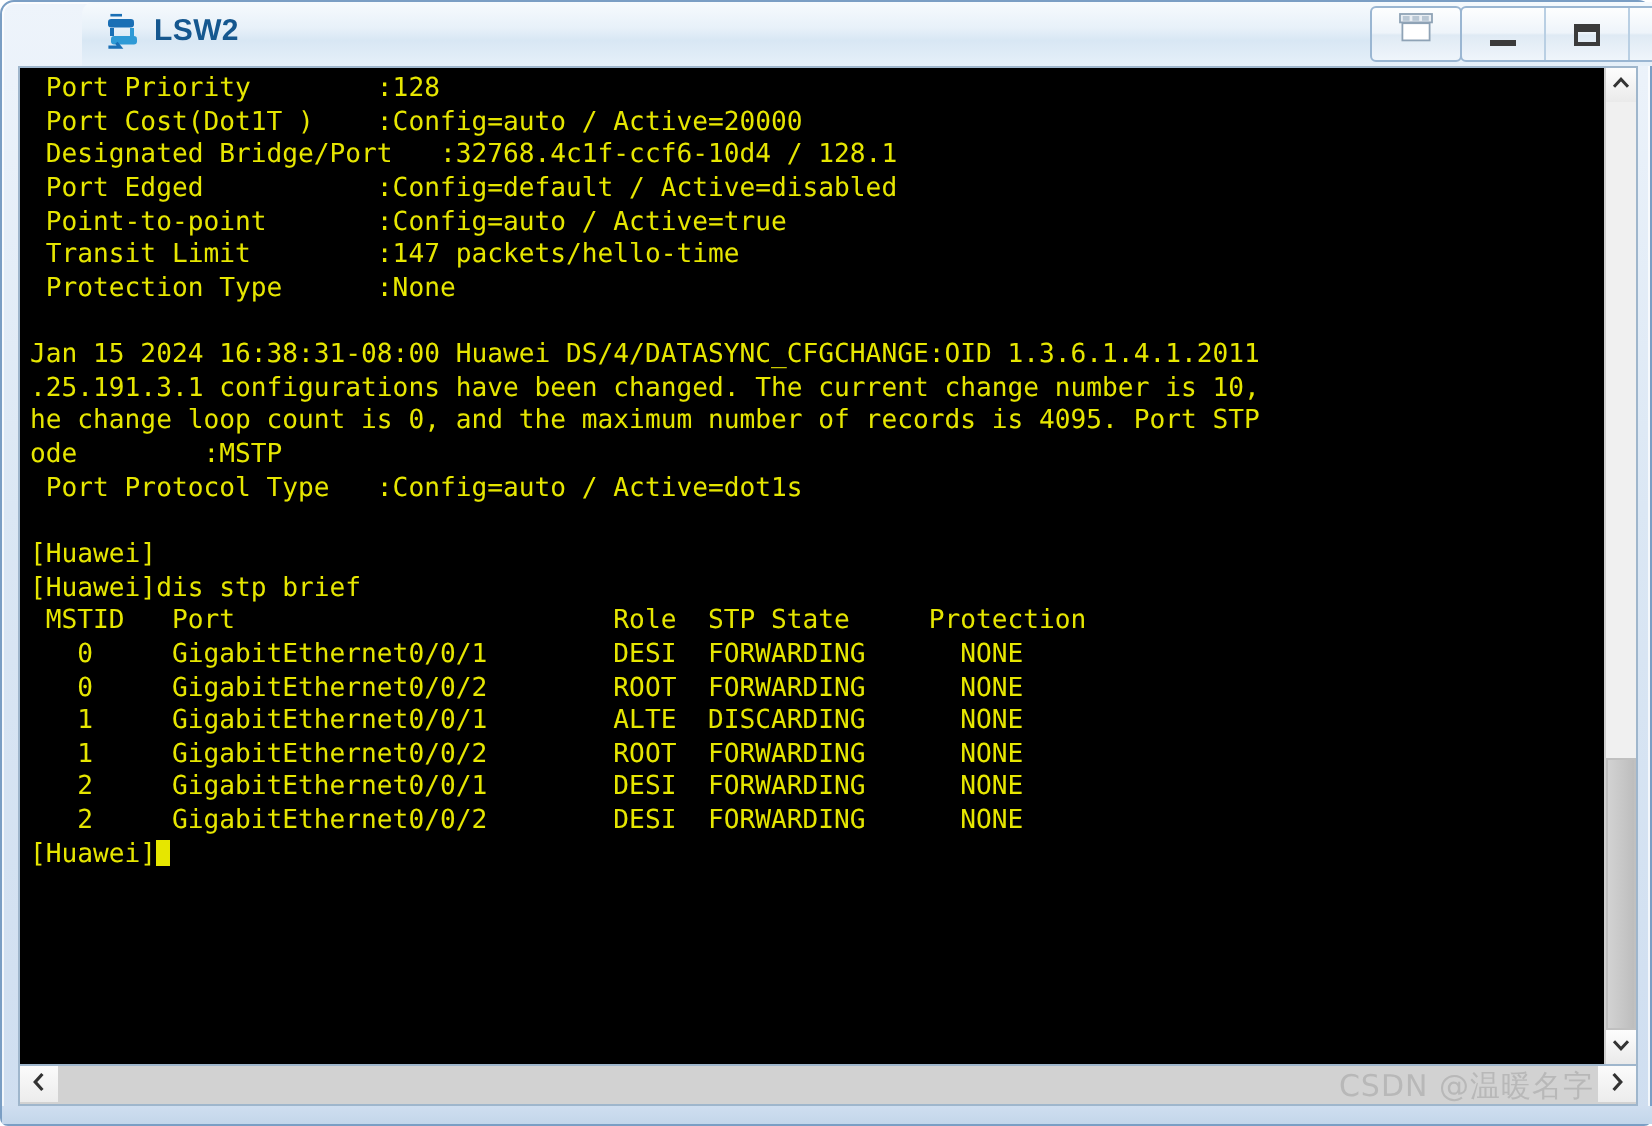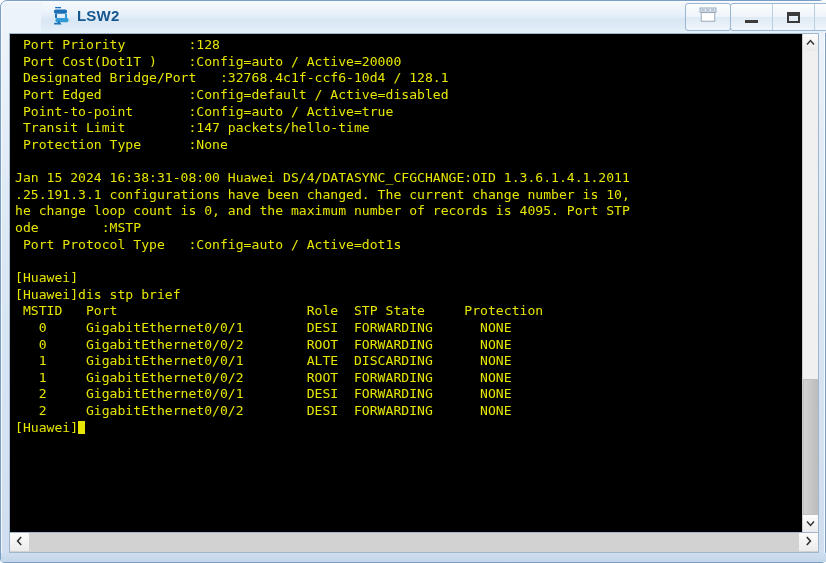--- a/index.html
+++ b/index.html
@@ -300,15 +300,16 @@
     </div>
     <div class="hs-arrow" id="hs-right">
       <span>
         <svg width="7" height="10" viewBox="0 0 7 10">
             <path d="M1.8 1 L5.4 5 L1.8 9" stroke="#333" stroke-width="1.6" fill="none"></path>
           </svg>
       </span>
     </div>
   </div>
 
+  <div id="watermark">CSDN @温暖名字</div>
 
   <div id="bottom-strip"></div>
 </div>
 
 </body></html>

